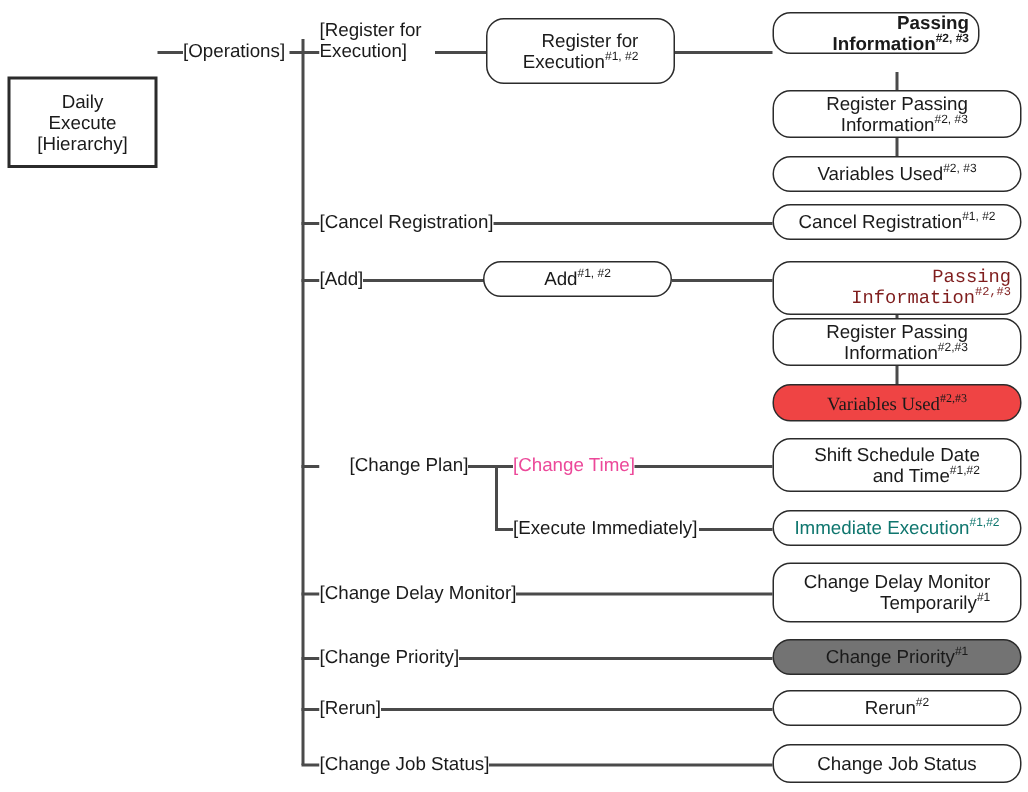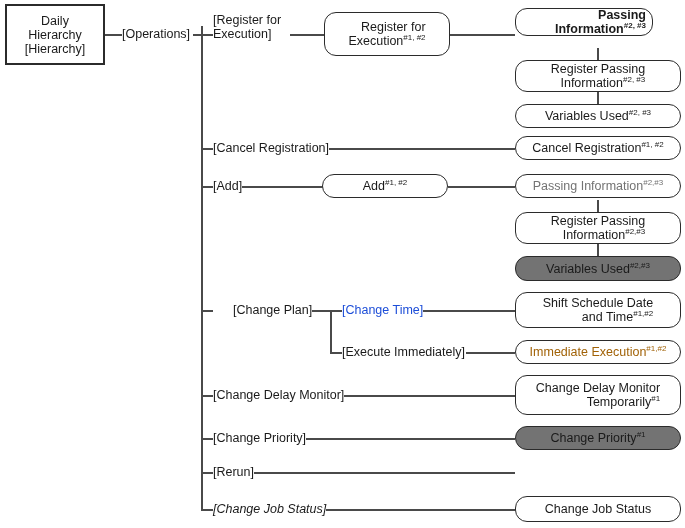--- a/index.html
+++ b/index.html
@@ -26,20 +26,21 @@
     justify-content: center;
     text-align: center;
     color: #1a1a1a;
     font-size: 12.5px;
     line-height: 14px;
     z-index: 3;
   }
   .node.root {
     border-radius: 0;
     border-width: 2px;
+    margin-top: 47px;
   }
   .node.rounded { border-radius: 12px; text-align: right; }
   .node .lbl { padding: 0 6px; }
   .node sup {
     font-size: 8px;
     line-height: 0;
     vertical-align: super;
   }
   
   .elabel {
@@ -109,47 +110,47 @@
 
   <div class="h-line" style="left: 296px; top: 438px; width: 219px; background: rgb(74, 74, 74);"></div>
 
   <div class="h-line" style="left: 251px; top: 472px; width: 264px; background: rgb(74, 74, 74);"></div>
 
   <div class="h-line" style="left: 314px; top: 509px; width: 201px; background: rgb(74, 74, 74);"></div>
 
   <div class="node root" style="left: 5px; top: 4px; width: 100px; height: 61px; border-color: rgb(43, 43, 43); background: rgb(255, 255, 255); color: rgb(26, 26, 26);">
     <div class="lbl">
       <div>Daily</div>
-      <div>Hierarchy</div>
+      <div>Execute</div>
       <div>[Hierarchy]</div>
     </div>
   </div>
 
   <div class="elabel" style="left: 122px; top: 27px; color: rgb(26, 26, 26);">[Operations]</div>
 
   <div class="elabel" style="left: 213px; top: 141px; color: rgb(26, 26, 26);">[Cancel Registration]</div>
 
   <div class="elabel" style="left: 213px; top: 13px; color: rgb(26, 26, 26);">[Register for
 Execution]</div>
 
   <div class="elabel" style="left: 213px; top: 179px; color: rgb(26, 26, 26);">[Add]</div>
 
   <div class="elabel" style="left: 213px; top: 303px; color: rgb(26, 26, 26); padding-left: 20px;">[Change Plan]</div>
 
-  <div class="elabel" style="left: 342px; top: 303px; color: #1d4ed8;">[Change Time]</div>
+  <div class="elabel" style="left: 342px; top: 303px; color: #ec4899;">[Change Time]</div>
 
   <div class="elabel" style="left: 213px; top: 388px; color: rgb(26, 26, 26);">[Change Delay Monitor]</div>
 
   <div class="elabel" style="left: 342px; top: 345px; color: rgb(26, 26, 26);">[Execute Immediately]</div>
 
   <div class="elabel" style="left: 213px; top: 431px; color: rgb(26, 26, 26);">[Change Priority]</div>
 
   <div class="elabel" style="left: 213px; top: 465px; color: rgb(26, 26, 26);">[Rerun]</div>
 
-  <div class="elabel" style="left: 213px; top: 502px; color: rgb(26, 26, 26); font-style: italic;">[Change Job Status]</div>
+  <div class="elabel" style="left: 213px; top: 502px; color: rgb(26, 26, 26);">[Change Job Status]</div>
 
   <div class="node rounded" style="left: 324px; top: 12px; width: 126px; height: 44px; border-color: rgb(43, 43, 43); background: rgb(255, 255, 255); color: rgb(26, 26, 26);">
     <div class="lbl"><span>Register for<br>Execution<sup>#1, #2</sup></span></div>
   </div>
 
   <div class="node rounded" style="left: 515px; top: 8px; width: 138px; height: 28px; border-color: rgb(43, 43, 43); background: rgb(255, 255, 255); color: rgb(26, 26, 26); font-weight: bold;">
     <div class="lbl"><span>Passing Information<sup>#2, #3</sup></span></div>
   </div>
 
   <div class="node rounded" style="left: 515px; top: 60px; width: 166px; height: 32px; border-color: rgb(43, 43, 43); background: rgb(255, 255, 255); color: rgb(26, 26, 26);">
@@ -161,46 +162,49 @@
   </div>
 
   <div class="node rounded" style="left: 515px; top: 136px; width: 166px; height: 24px; border-color: rgb(43, 43, 43); background: rgb(255, 255, 255); color: rgb(26, 26, 26);">
     <div class="lbl"><span>Cancel Registration<sup>#1, #2</sup></span></div>
   </div>
 
   <div class="node rounded" style="left: 322px; top: 174px; width: 126px; height: 24px; border-color: rgb(43, 43, 43); background: rgb(255, 255, 255); color: rgb(26, 26, 26);">
     <div class="lbl"><span>Add<sup>#1, #2</sup></span></div>
   </div>
 
-  <div class="node rounded" style="left: 515px; top: 174px; width: 166px; height: 24px; border-color: rgb(43, 43, 43); background: rgb(255, 255, 255); color: #737373;">
+  <div class="node rounded" style="left: 515px; top: 174px; width: 166px; height: 36px; border-color: rgb(43, 43, 43); background: rgb(255, 255, 255); color: #7f1d1d; font-family: Liberation Mono, monospace;">
     <div class="lbl"><span>Passing Information<sup>#2,#3</sup></span></div>
   </div>
 
   <div class="node rounded" style="left: 515px; top: 212px; width: 166px; height: 32px; border-color: rgb(43, 43, 43); background: rgb(255, 255, 255); color: rgb(26, 26, 26);">
     <div class="lbl"><span>Register Passing<br>Information<sup>#2,#3</sup></span></div>
   </div>
 
-  <div class="node rounded" style="left: 515px; top: 256px; width: 166px; height: 25px; border-color: rgb(43, 43, 43); background: #737373; color: rgb(26, 26, 26);">
+  <div class="node rounded" style="left: 515px; top: 256px; width: 166px; height: 25px; border-color: rgb(43, 43, 43); background: #ef4444; color: rgb(26, 26, 26); font-family: Liberation Serif, serif;">
     <div class="lbl"><span>Variables Used<sup>#2,#3</sup></span></div>
   </div>
 
   <div class="node rounded" style="left: 515px; top: 292px; width: 166px; height: 36px; border-color: rgb(43, 43, 43); background: rgb(255, 255, 255); color: rgb(26, 26, 26);">
     <div class="lbl"><span>Shift Schedule Date<br>and Time<sup>#1,#2</sup></span></div>
   </div>
 
-  <div class="node rounded" style="left: 515px; top: 340px; width: 166px; height: 24px; border-color: rgb(43, 43, 43); background: rgb(255, 255, 255); color: #a16207;">
+  <div class="node rounded" style="left: 515px; top: 340px; width: 166px; height: 24px; border-color: rgb(43, 43, 43); background: rgb(255, 255, 255); color: #0f766e;">
     <div class="lbl"><span>Immediate Execution<sup>#1,#2</sup></span></div>
   </div>
 
   <div class="node rounded" style="left: 515px; top: 375px; width: 166px; height: 40px; border-color: rgb(43, 43, 43); background: rgb(255, 255, 255); color: rgb(26, 26, 26);">
     <div class="lbl"><span>Change Delay Monitor<br>Temporarily<sup>#1</sup></span></div>
   </div>
 
   <div class="node rounded" style="left: 515px; top: 426px; width: 166px; height: 24px; border-color: rgb(43, 43, 43); background: #737373; color: rgb(26, 26, 26);">
     <div class="lbl"><span>Change Priority<sup>#1</sup></span></div>
   </div>
 
+  <div class="node rounded" style="left: 515px; top: 460px; width: 166px; height: 24px; border-color: rgb(43, 43, 43); background: rgb(255, 255, 255); color: rgb(26, 26, 26);">
+    <div class="lbl"><span>Rerun<sup>#2</sup></span></div>
+  </div>
 
   <div class="node rounded" style="left: 515px; top: 496px; width: 166px; height: 26px; border-color: rgb(43, 43, 43); background: rgb(255, 255, 255); color: rgb(26, 26, 26);">
     <div class="lbl"><span>Change Job Status</span></div>
   </div>
 
 </div>
 
 </body></html>

